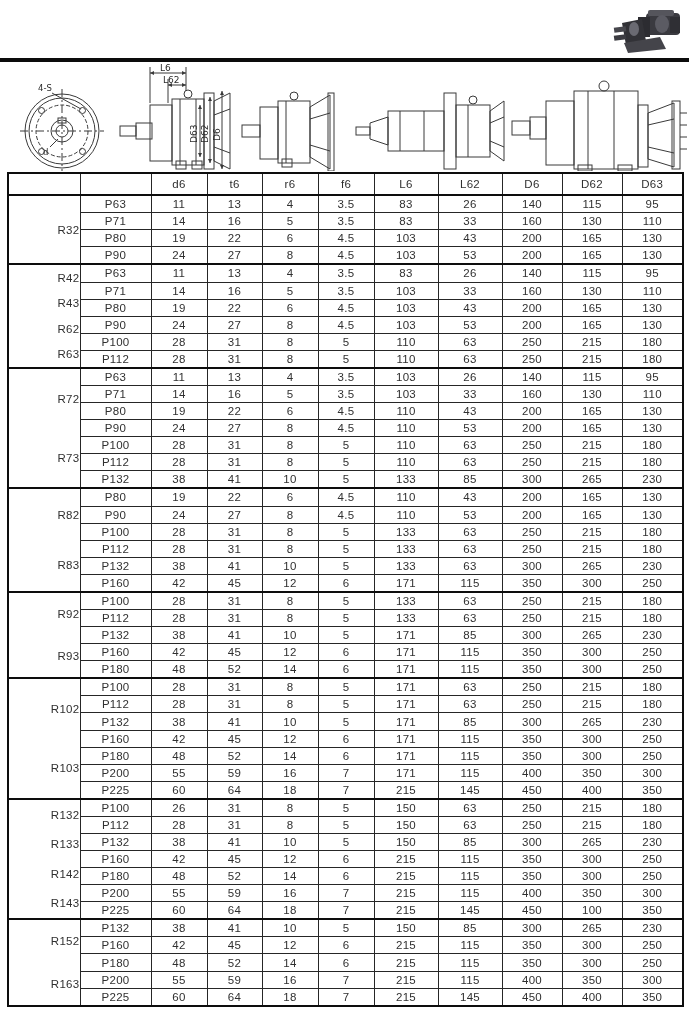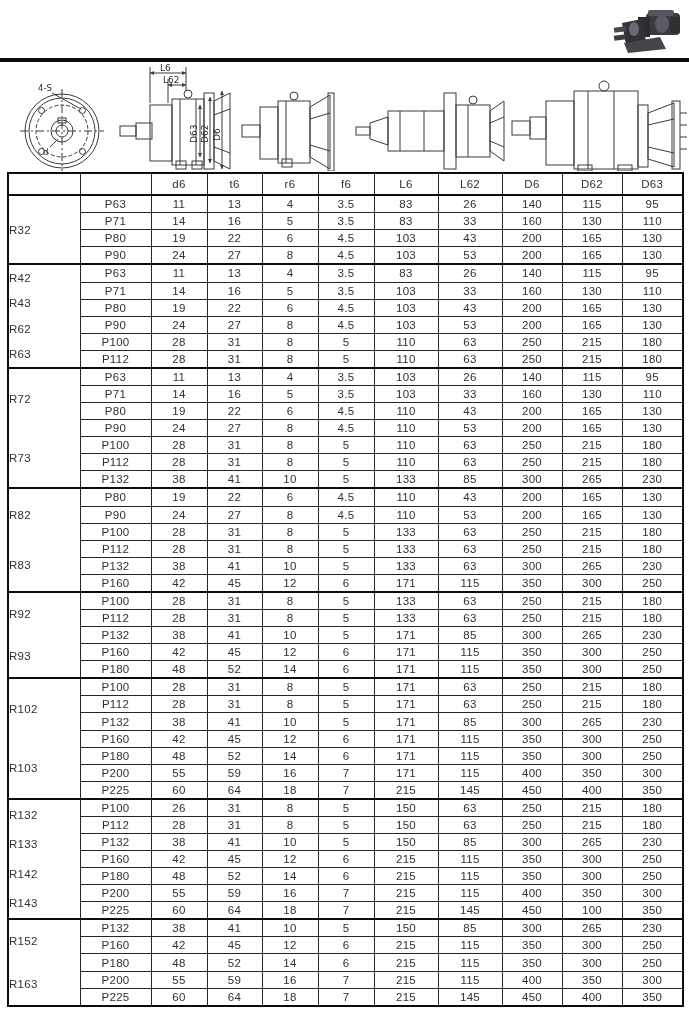--- a/index.html
+++ b/index.html
@@ -29,21 +29,21 @@
     letter-spacing:0.3px;
     overflow:hidden; white-space:nowrap;
   }
   .spec-table thead tr { height:22px; }
   .spec-table thead th { border-bottom:2px solid #0d0d0d; }
   .group-start td { border-top:2px solid #0d0d0d; }
   .group-cell { position:relative; }
   .group-labels {
     position:absolute; inset:0;
     display:flex; flex-direction:column;
-    justify-content:space-around; align-items:flex-start;
+    justify-content:space-around; align-items:flex-end;
   }
 </style>
 </head>
 <body>
 
 <div class="page">
 
   <svg class="photo-svg" width="78" height="54" viewBox="0 0 78 54">
     <g>
       <rect x="38" y="8" width="34" height="22" rx="4" fill="#3a3a40"></rect>

